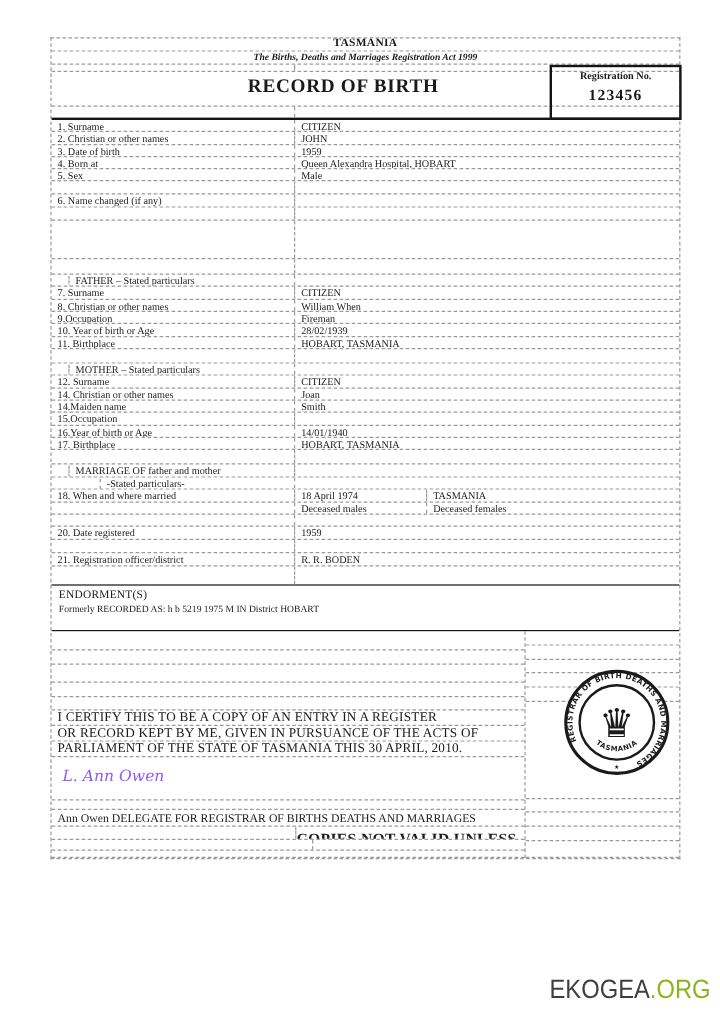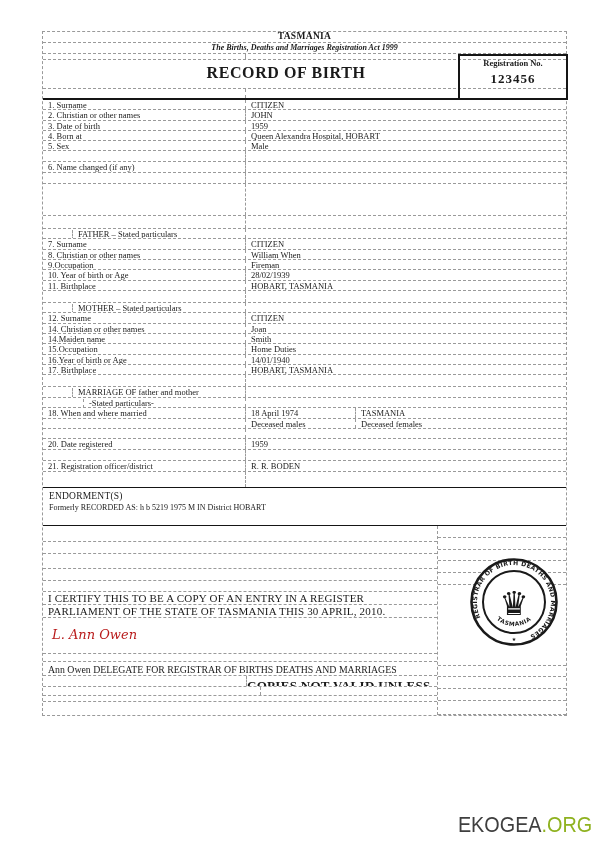--- a/index.html
+++ b/index.html
@@ -6,40 +6,40 @@
   *{margin:0;padding:0;box-sizing:border-box}
   body{background:#ffffff;font-family:"Liberation Serif","DejaVu Serif",serif;color:#1a1a1a}
   .page{position:relative;width:600px;height:851px;background:#fff;overflow:hidden}
   .doc{position:absolute;left:42px;top:31px;width:525px;border:1px dashed var(--dash);background:#fff}
   .r{display:flex;align-items:flex-start;border-bottom:1px dashed var(--dash);overflow:hidden;font-size:8.5px;line-height:9.6px}
   .nb{border-bottom:none}
   .c{justify-content:center;align-items:center}
   .lab{width:203px;height:100%;border-right:1px dashed var(--dash);padding:1px 2px 0 5px}
   .val{flex:1;height:100%;padding:1px 2px 0 5px}
   .v1{width:110px;height:100%;border-right:1px dashed var(--dash);padding:1px 2px 0 5px}
-  .sec{display:inline-block;border-left:1px dashed var(--dash);padding-left:5px;margin-left:24px}
+  .sec{display:inline-block;border-left:1px dashed var(--dash);padding-left:5px;margin-left:9px}
   .sec2{margin-left:35px}
   .t-state{font-weight:bold;font-size:9.5px;letter-spacing:.3px}
   .t-act{font-weight:bold;font-style:italic;font-size:8px}
   .headwrap{width:486px;text-align:center;align-self:center}
   .heading{font-weight:bold;font-size:16px;letter-spacing:.6px}
   .thick{height:0;border-bottom:2px solid #151515}
   .regbox{position:absolute;left:415px;top:22px;width:110px;height:46px;border:2px solid #151515;text-align:center;z-index:5}
   .reglabel{font-weight:bold;font-size:8.5px;margin-top:2px}
   .regno{font-weight:bold;font-size:13px;letter-spacing:1px;margin-top:3px}
   .endors{height:39px;border-top:1.5px solid #151515;border-bottom:1.5px solid #151515;padding:3px 0 0 6px}
   .endhead{font-size:9.5px;letter-spacing:.2px}
   .endtext{font-size:8px;margin-top:2px}
   .bottom{display:flex;height:189px}
   .bl{width:395px;height:100%;border-right:1px dashed var(--dash)}
   .br{flex:1;height:100%;position:relative}
   .r2{display:flex;align-items:flex-start;border-bottom:1px dashed var(--dash);overflow:hidden}
   .certline{font-size:11px;line-height:12.5px;padding-left:5px;letter-spacing:.2px}
   .sigrow{align-items:flex-start}
-  .sig{font-style:italic;font-size:13px;padding:9px 0 0 9px;font-family:"DejaVu Serif",serif;color:#b91c1c}
+  .sig{font-style:italic;font-size:13px;padding:9px 0 0 9px;font-family:"DejaVu Serif",serif;color:#8b5cf6}
   .delegate{font-size:9.8px;line-height:11px;padding:2px 0 0 5px}
   .cleft{width:204px;height:100%;border-right:1px dashed var(--dash)}
   .cleft2{width:218px;height:100%;border-right:1px dashed var(--dash)}
   .cmid{flex:1;text-align:left;font-size:13px;font-weight:bold;letter-spacing:.3px;padding-top:2px}
   .seal{position:absolute;left:31px;top:31px;width:90px;height:90px}
   .brand{position:absolute;top:812px;right:8px;font-family:"Liberation Sans","DejaVu Sans",sans-serif;font-size:22px;font-weight:400;transform:scaleX(.9);transform-origin:100% 50%;letter-spacing:0}
   .bn{color:#3f3f3f}
   .bo{color:#8fb220}
 </style>
 </head>
@@ -152,21 +152,20 @@
     <div class="r" style="height:10.3px">
       <div class="lab">14.  Christian or other names</div>
       <div class="val">Joan</div>
     </div>
     <div class="r" style="height:10.3px">
       <div class="lab">14.Maiden name</div>
       <div class="val">Smith</div>
     </div>
     <div class="r" style="height:10.3px">
       <div class="lab">15.Occupation</div>
-      <div class="val">Home Duties</div>
     </div>
     <div class="r" style="height:10.3px">
       <div class="lab">16.Year of birth or Age</div>
       <div class="val">14/01/1940</div>
     </div>
     <div class="r" style="height:10.3px">
       <div class="lab">17. Birthplace</div>
       <div class="val">HOBART, TASMANIA</div>
     </div>
     <div class="r" style="height:12px">
@@ -221,20 +220,23 @@
 
     <div class="bottom">
       <div class="bl">
         <div class="r2" style="height:16px"></div>
         <div class="r2" style="height:12px"></div>
         <div class="r2" style="height:15px"></div>
         <div class="r2" style="height:12px"></div>
         <div class="r2" style="height:11px"></div>
         <div class="r2" style="height:13px">
             <span class="certline">I CERTIFY THIS TO BE A COPY OF AN ENTRY IN A REGISTER</span>
+          </div>
+        <div class="r2" style="height:13px">
+            <span class="certline">OR  RECORD KEPT BY ME, GIVEN IN PURSUANCE OF THE ACTS OF</span>
           </div>
         <div class="r2" style="height:13px">
             <span class="certline">PARLIAMENT OF THE STATE OF TASMANIA THIS 30 APRIL, 2010.</span>
           </div>
         <div class="r2 sigrow" style="height:36px">
           <span class="sig">L. Ann Owen</span>
         </div>
         <div class="r2" style="height:8px"></div>
         <div class="r2" style="height:14px">
             <span class="delegate">Ann Owen DELEGATE FOR REGISTRAR OF BIRTHS DEATHS AND MARRIAGES</span>

